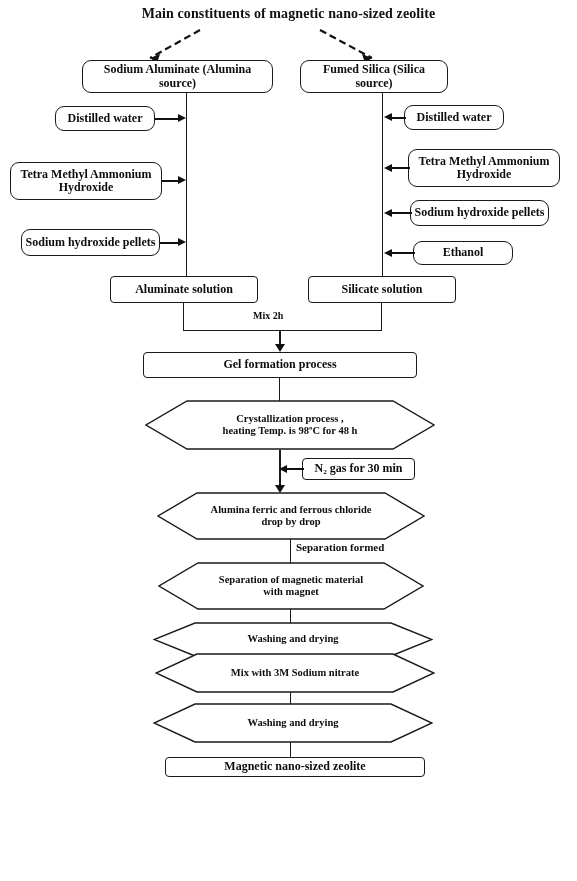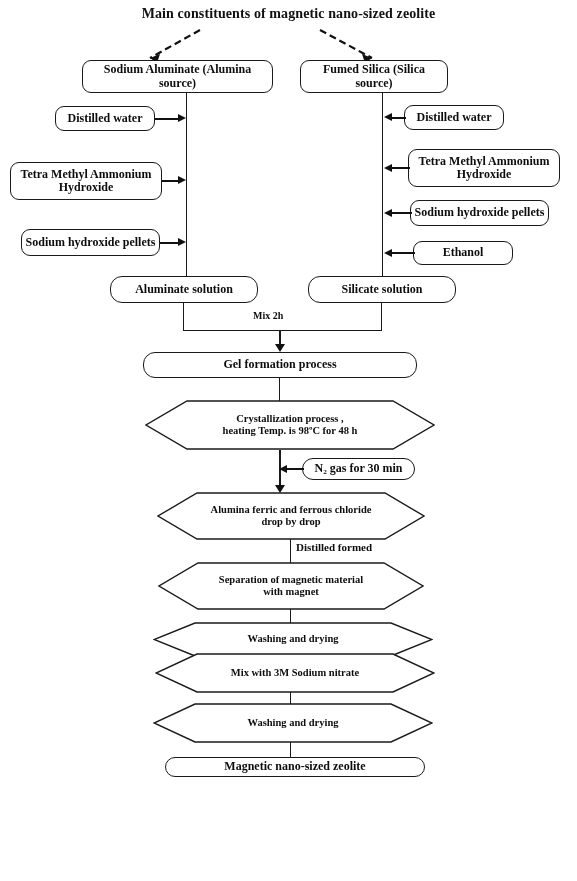--- a/index.html
+++ b/index.html
@@ -40,21 +40,21 @@
     text-align: center;
     font-weight: bold;
     font-size: 12px;
     line-height: 1.12;
     color: #0d0d0d;
     padding: 1px 3px;
   }
   .node.round {
     border-radius: 9px;
   }
-  .node.sq { border-radius: 12px; }
+  .node.sq { border-radius: 4px; }
 
   
   .hexwrap {
     position: absolute;
   }
   .hexwrap svg { display: block; }
   .hexlabel {
     position: absolute;
     left: 0; top: 0;
     width: 100%; height: 100%;
@@ -244,21 +244,21 @@
 
   <div class="hexwrap" style="left:157px; top:492px; width:268px; height:48px;">
     <svg width="268" height="48" viewBox="0 0 268 48">
       <polygon points="40,1 228,1 267,24 228,47 40,47 1,24" fill="#ffffff" stroke="#1a1a1a" stroke-width="1.4"></polygon>
     </svg>
     <div class="hexlabel">Alumina ferric and ferrous chloride
 drop by drop</div>
   </div>
 
   <div class="vline" style="left:290px; top:539px; height:24px;"></div>
-  <div class="plain-label" style="left:296px; top:541px;">Distilled formed</div>
+  <div class="plain-label" style="left:296px; top:541px;">Separation formed</div>
 
   <div class="hexwrap" style="left:158px; top:562px; width:266px; height:48px;">
     <svg width="266" height="48" viewBox="0 0 266 48">
       <polygon points="40,1 226,1 265,24 226,47 40,47 1,24" fill="#ffffff" stroke="#1a1a1a" stroke-width="1.4"></polygon>
     </svg>
     <div class="hexlabel">Separation of magnetic material
 with magnet</div>
   </div>
   <div class="vline" style="left:290px; top:609px; height:15px;"></div>
 

